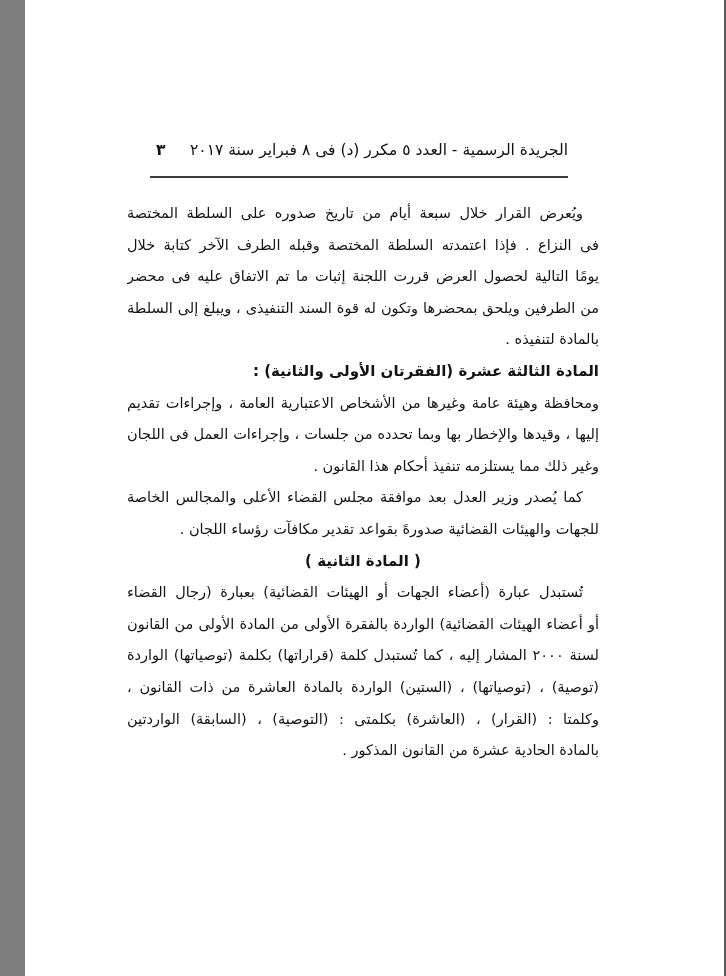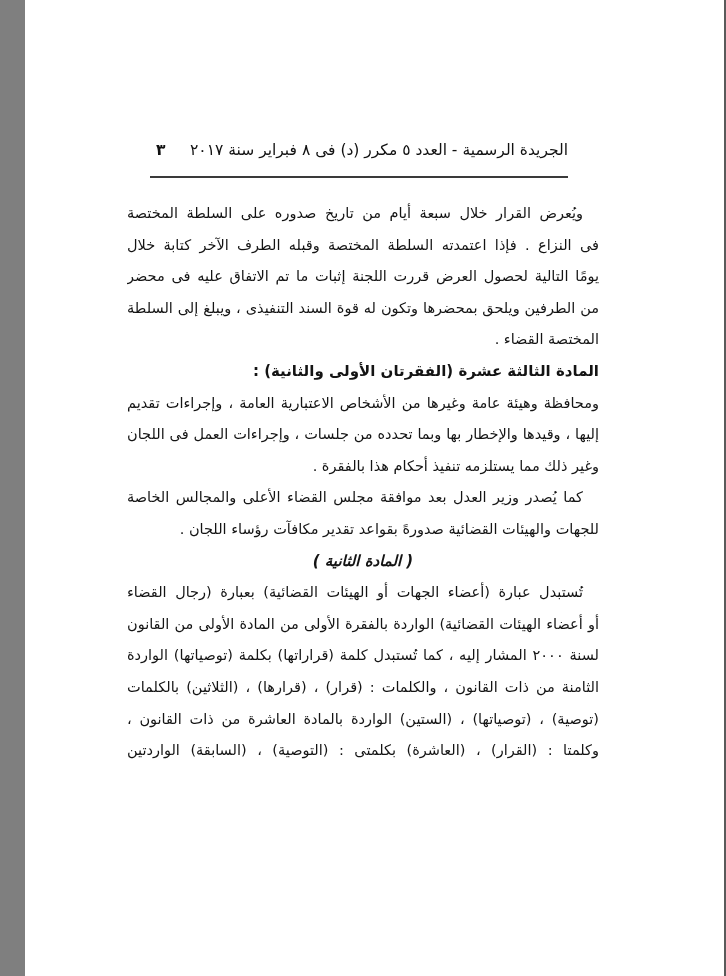--- a/index.html
+++ b/index.html
@@ -29,52 +29,52 @@
     height:31.6px;line-height:31.6px;overflow:hidden;
     text-align:justify;text-align-last:justify;
     white-space:normal;
   }
   .line.indent{padding-right:16px;}
   .line.last{text-align:right;text-align-last:right;}
   .h-article{
     height:31.6px;line-height:31.6px;font-weight:bold;font-size:15px;
     text-align:left;text-align-last:right;overflow:hidden;
   }
-  .h-article.center{text-align:left;text-align-last:center;font-style:italic;}
+  .h-article.center{text-align:left;text-align-last:center;}
 </style>
 </head>
 <body>
 
 <div class="paper"></div>
 <div class="gutter" style="background: rgb(127, 127, 127);"></div>
 <div class="edge-line" style="background: rgb(90, 90, 90);"></div>
 
 <div class="header">
   <span class="issue">الجريدة الرسمية - العدد ٥ مكرر (د) فى ٨ فبراير سنة ٢٠١٧</span>
   <span class="pageno">٣</span>
 </div>
 <div class="header-rule" style="background: rgb(58, 58, 58);"></div>
 
 <div class="content">
   <div class="line indent">ويُعرض القرار خلال سبعة أيام من تاريخ صدوره على السلطة المختصة والطرف الآخر</div>
   <div class="line">فى النزاع . فإذا اعتمدته السلطة المختصة وقبله الطرف الآخر كتابة خلال الخمسة عشر</div>
   <div class="line">يومًا التالية لحصول العرض قررت اللجنة إثبات ما تم الاتفاق عليه فى محضر يوقع</div>
   <div class="line">من الطرفين ويلحق بمحضرها وتكون له قوة السند التنفيذى ، ويبلغ إلى السلطة</div>
-  <div class="line last">المختصة القضاء .</div>
+  <div class="line last">بالمادة لتنفيذه .</div>
 
   <div class="h-article">المادة الثالثة عشرة (الفقرتان الأولى والثانية) :</div>
 
   <div class="line">ومحافظة وهيئة عامة وغيرها من الأشخاص الاعتبارية العامة ، وإجراءات تقديم الطلبات</div>
   <div class="line">إليها ، وقيدها والإخطار بها وبما تحدده من جلسات ، وإجراءات العمل فى اللجان ،</div>
-  <div class="line last">وغير ذلك مما يستلزمه تنفيذ أحكام هذا بالفقرة .</div>
+  <div class="line last">وغير ذلك مما يستلزمه تنفيذ أحكام هذا القانون .</div>
 
   <div class="line indent">كما يُصدر وزير العدل بعد موافقة مجلس القضاء الأعلى والمجالس الخاصة والعليا</div>
   <div class="line last">للجهات والهيئات القضائية صدورهً بقواعد تقدير مكافآت رؤساء اللجان .</div>
 
   <div class="h-article center">( المادة الثانية )</div>
 
   <div class="line indent">تُستبدل عبارة (أعضاء الجهات أو الهيئات القضائية) بعبارة (رجال القضاء</div>
   <div class="line">أو أعضاء الهيئات القضائية) الواردة بالفقرة الأولى من المادة الأولى من القانون رقم ٧</div>
   <div class="line">لسنة ٢٠٠٠ المشار إليه ، كما تُستبدل كلمة (قراراتها) بكلمة (توصياتها) الواردة بالمادة</div>
-  <div class="line">الثامنة من ذات القانون ، والكلمات : (قرار) ، (قرارها) ، (الثلاثين) بالكلمات</div>
   <div class="line">(توصية) ، (توصياتها) ، (الستين) الواردة بالمادة العاشرة من ذات القانون ،</div>
   <div class="line">وكلمتا : (القرار) ، (العاشرة) بكلمتى : (التوصية) ، (السابقة) الواردتين</div>
+  <div class="line last">بالمادة الحادية عشرة من القانون المذكور .</div>
 </div>
 
 </body></html>

